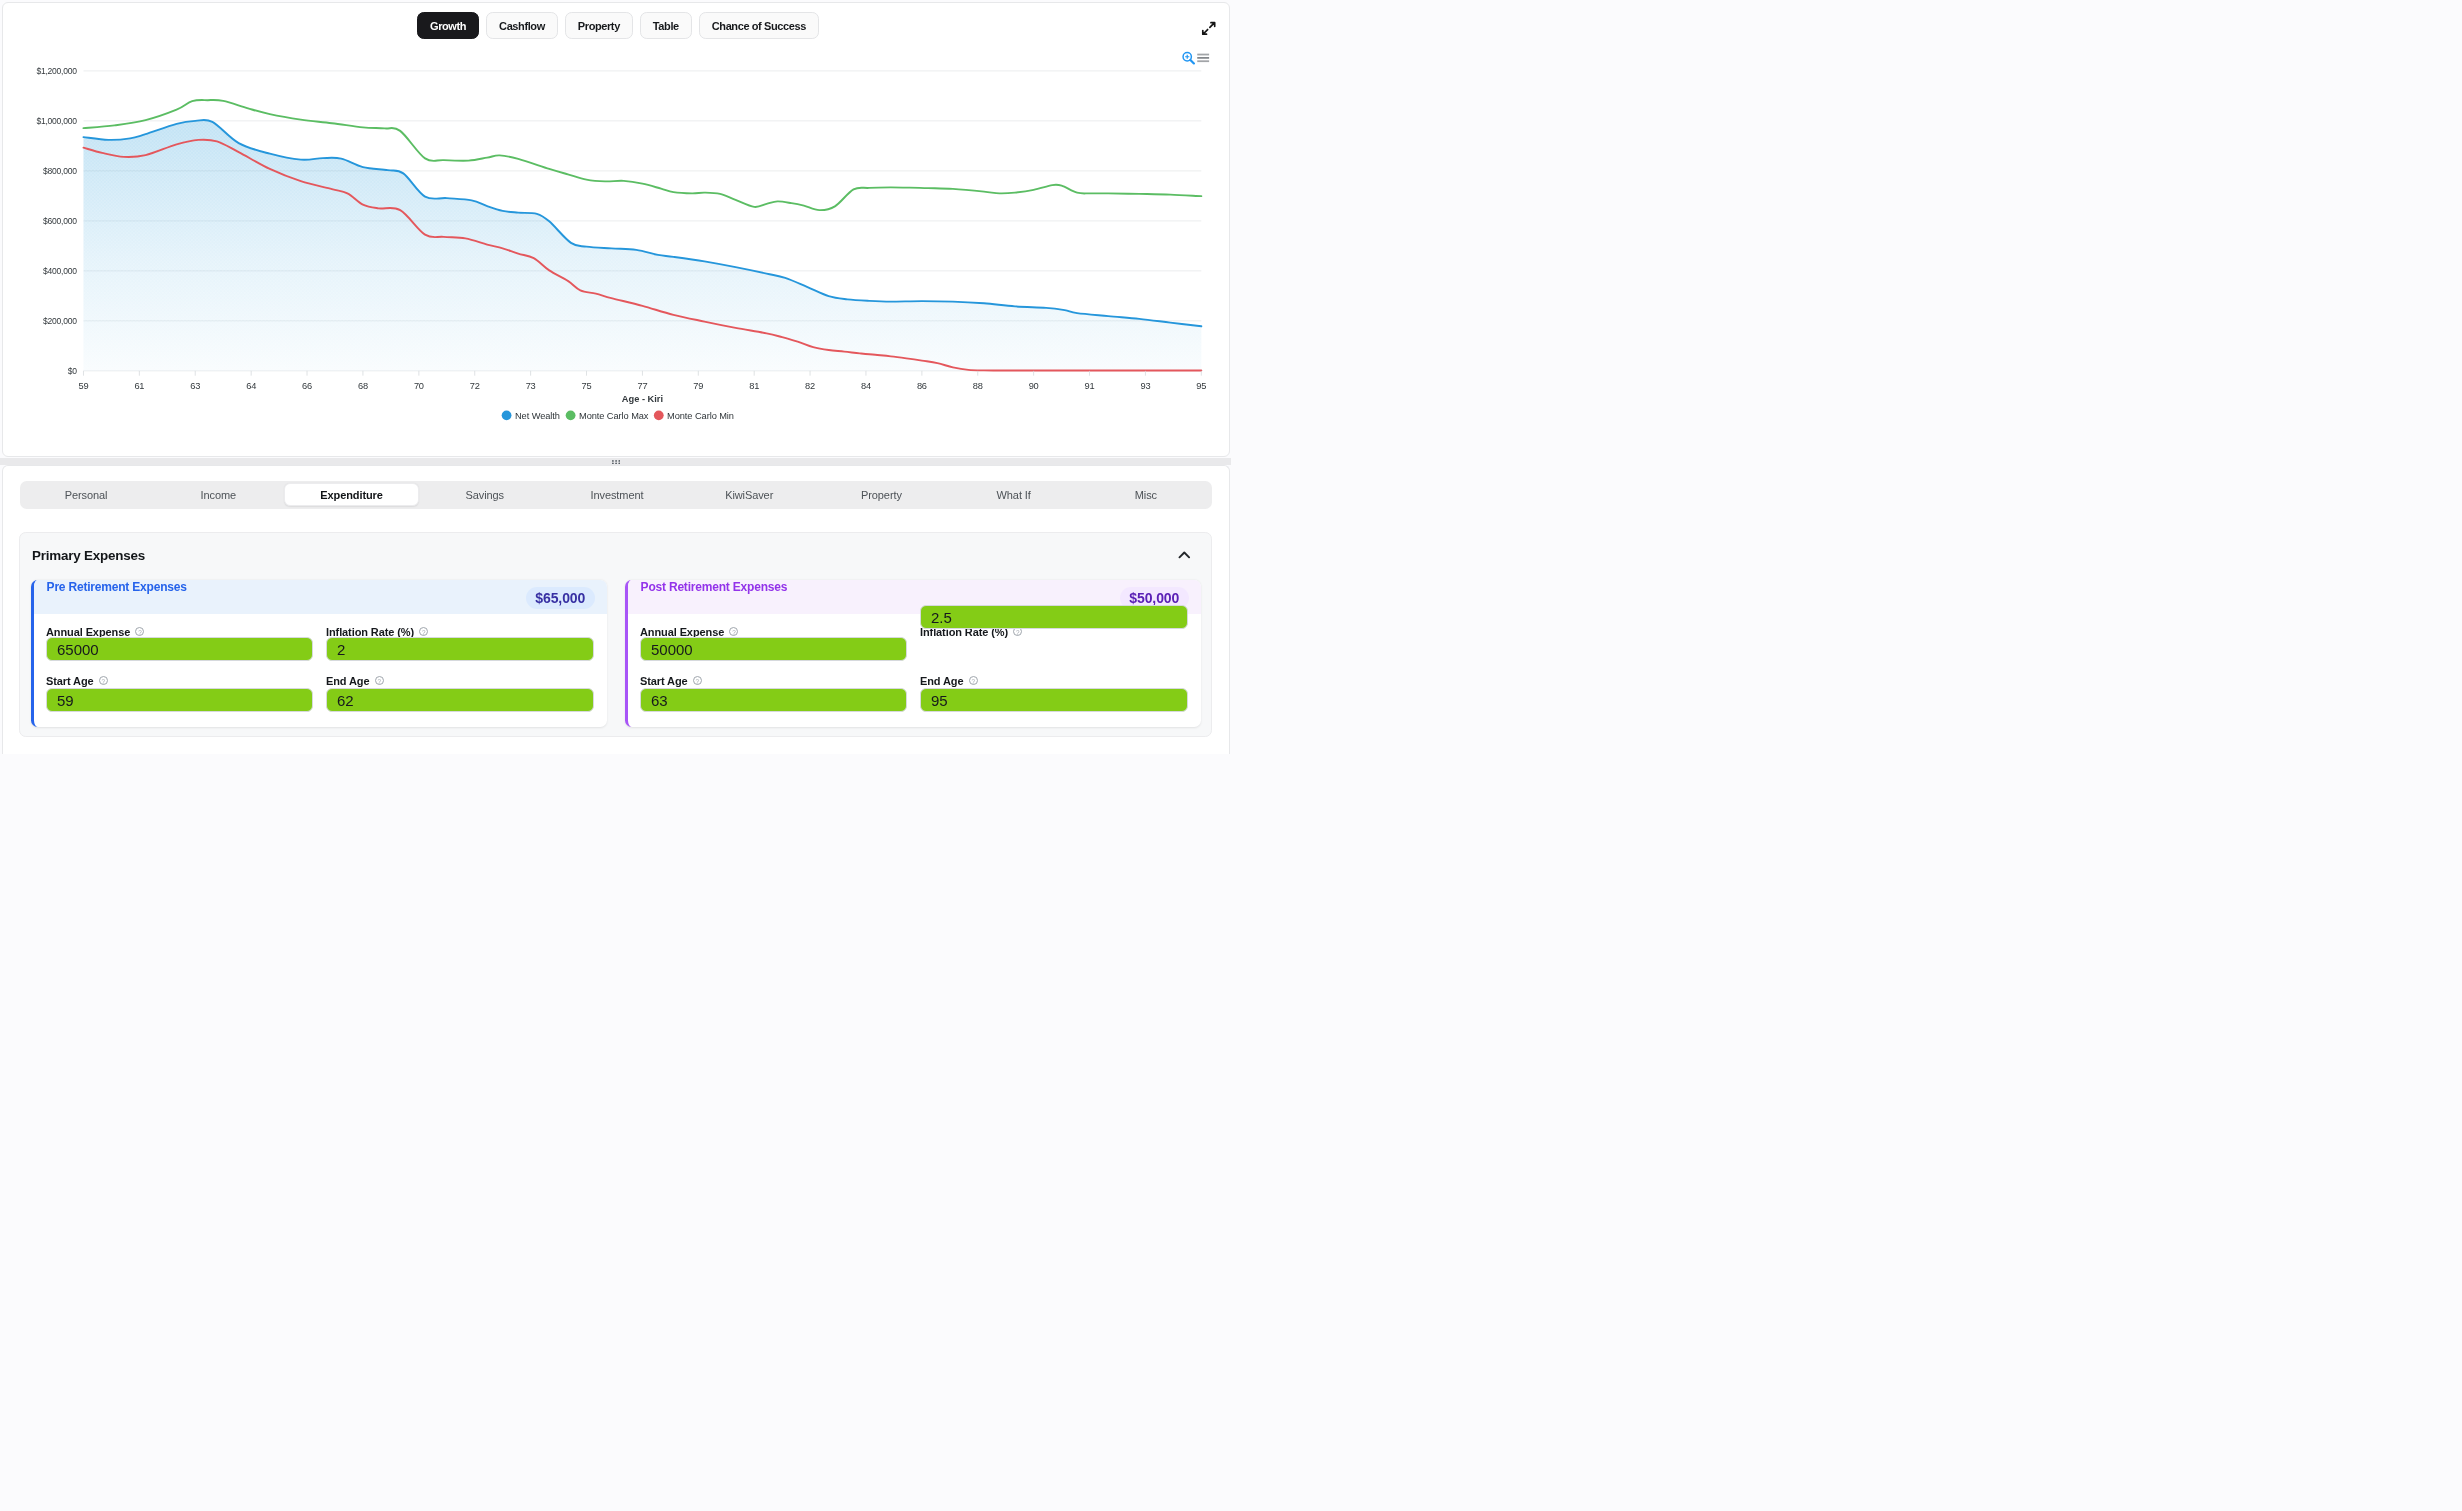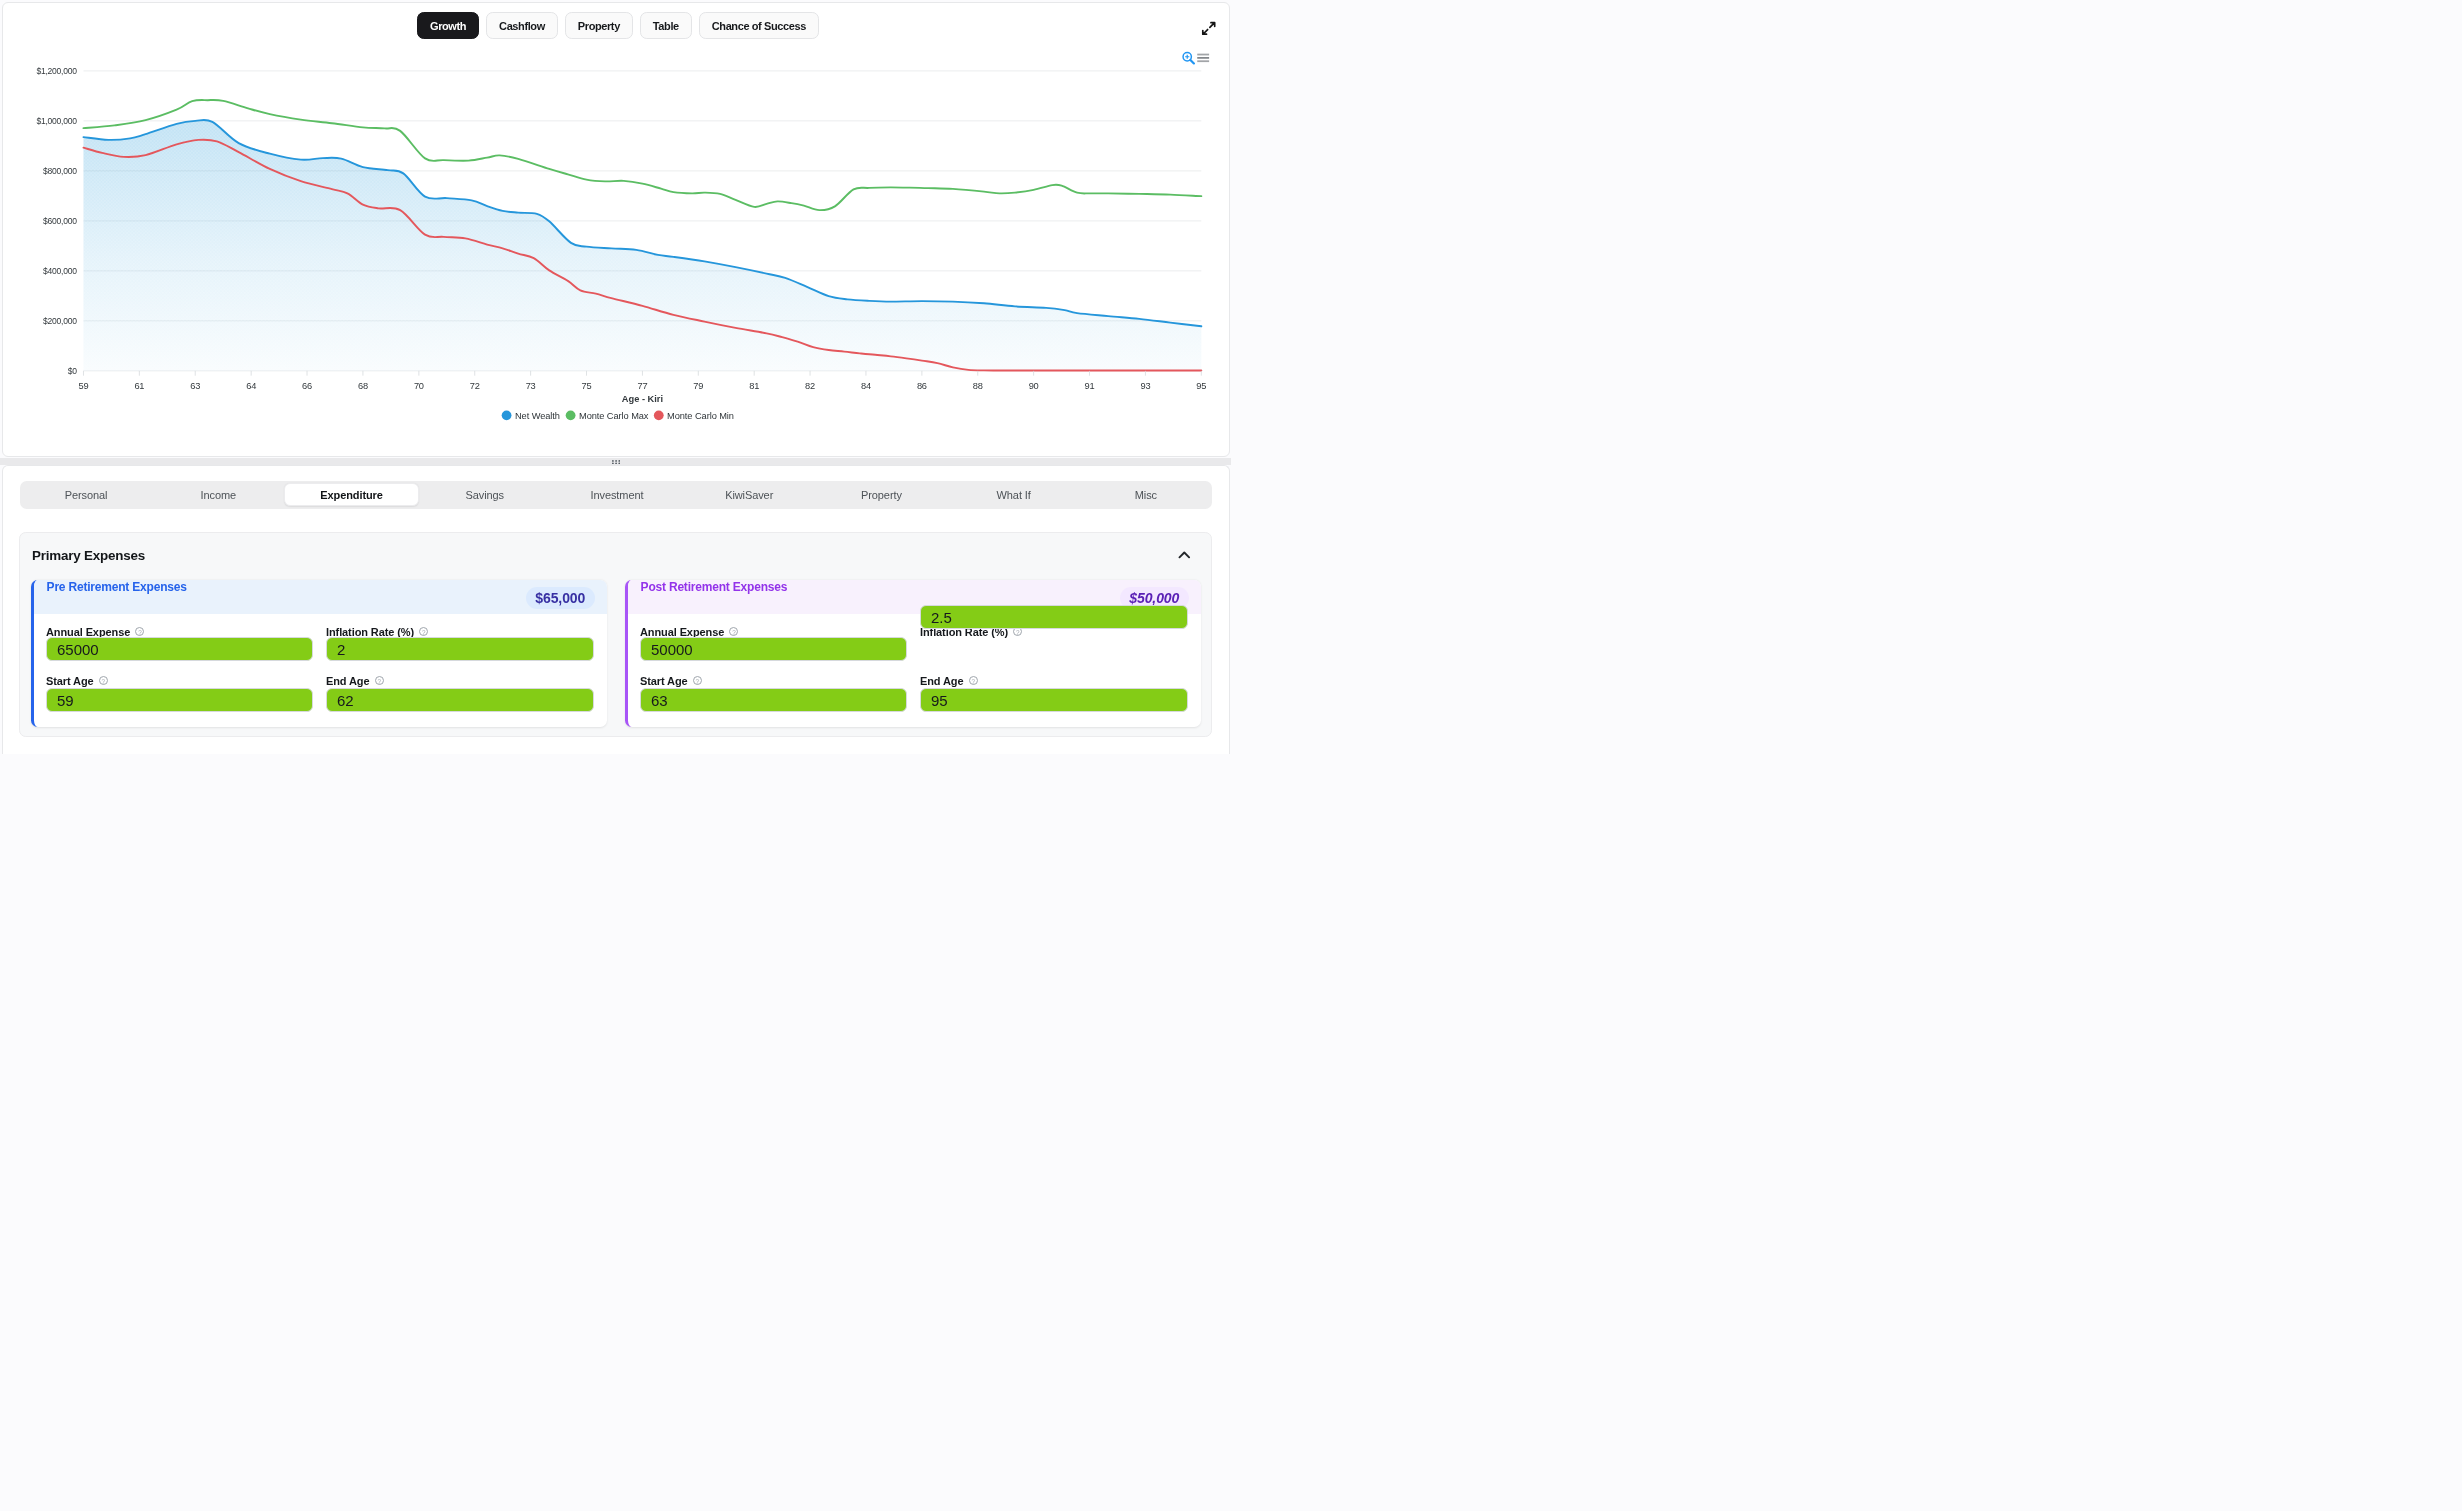--- a/index.html
+++ b/index.html
@@ -23,21 +23,21 @@
 #precard { left:31px; border-left:3.3px solid #2563eb; }
 #postcard { left:625px; border-left:3.3px solid #a855f7; }
 .chead { position:absolute; left:0; top:0; right:0; height:34px; display:flex; align-items:flex-start; }
 #precard .chead { background:#e9f2fc; }
 #postcard .chead { background:#f8f1fd; }
 .ctitle { margin-left:12.6px; font-size:12px; font-weight:bold; letter-spacing:-0.2px; }
 #precard .ctitle { color:#2563eb; }
 #postcard .ctitle { color:#9333ea; }
 .pill { position:absolute; right:12.2px; top:6.5px; height:22px; border-radius:11px; display:flex; align-items:center; padding:0 9.6px; font-size:14px; font-weight:bold; letter-spacing:-0.1px; }
 #precard .pill { background:#dbeafe; color:#3730a3; }
-#postcard .pill { background:#f3e8ff; color:#5b21b6;font-style:italic; }
+#postcard .pill { background:#f3e8ff; color:#5b21b6; }
 .lbl { position:absolute; font-size:11px; font-weight:bold; color:#16191d; letter-spacing:-0.1px; }
 .inp { position:absolute; height:24px; border:0.7px solid #d6d9dd; border-radius:6px; background:#84cc16; font-size:15px; color:#16191d; display:flex; align-items:center; padding-left:10px; }
 .q { display:inline-block; width:9px; height:9px; border:0.7px solid #a0a6ad; border-radius:50%; color:#a0a6ad; font-size:6.3px; font-weight:normal; text-align:center; line-height:9px; vertical-align:1.5px; margin-left:5.2px; }
 .chev { position:absolute; left:1178px; top:551px; }
 </style></head><body>
 <div id="chartcard" class="abs"></div>
 <svg id="chart" width="1231" height="459" viewBox="0 0 1659 618">
 <defs>
 <linearGradient id="af" x1="0" y1="0" x2="0" y2="1">
   <stop offset="0" stop-color="#2f9fdb" stop-opacity="0.30"></stop>

